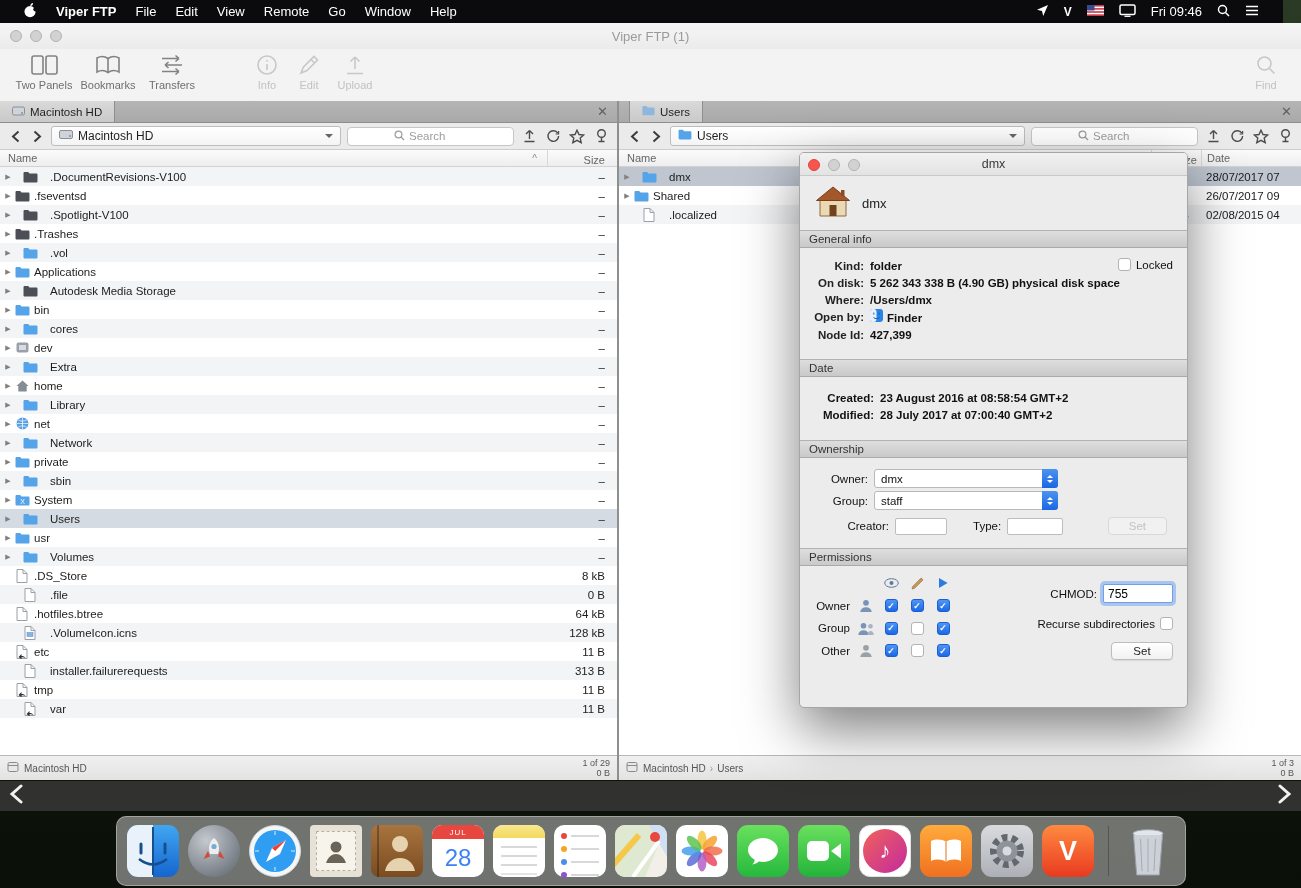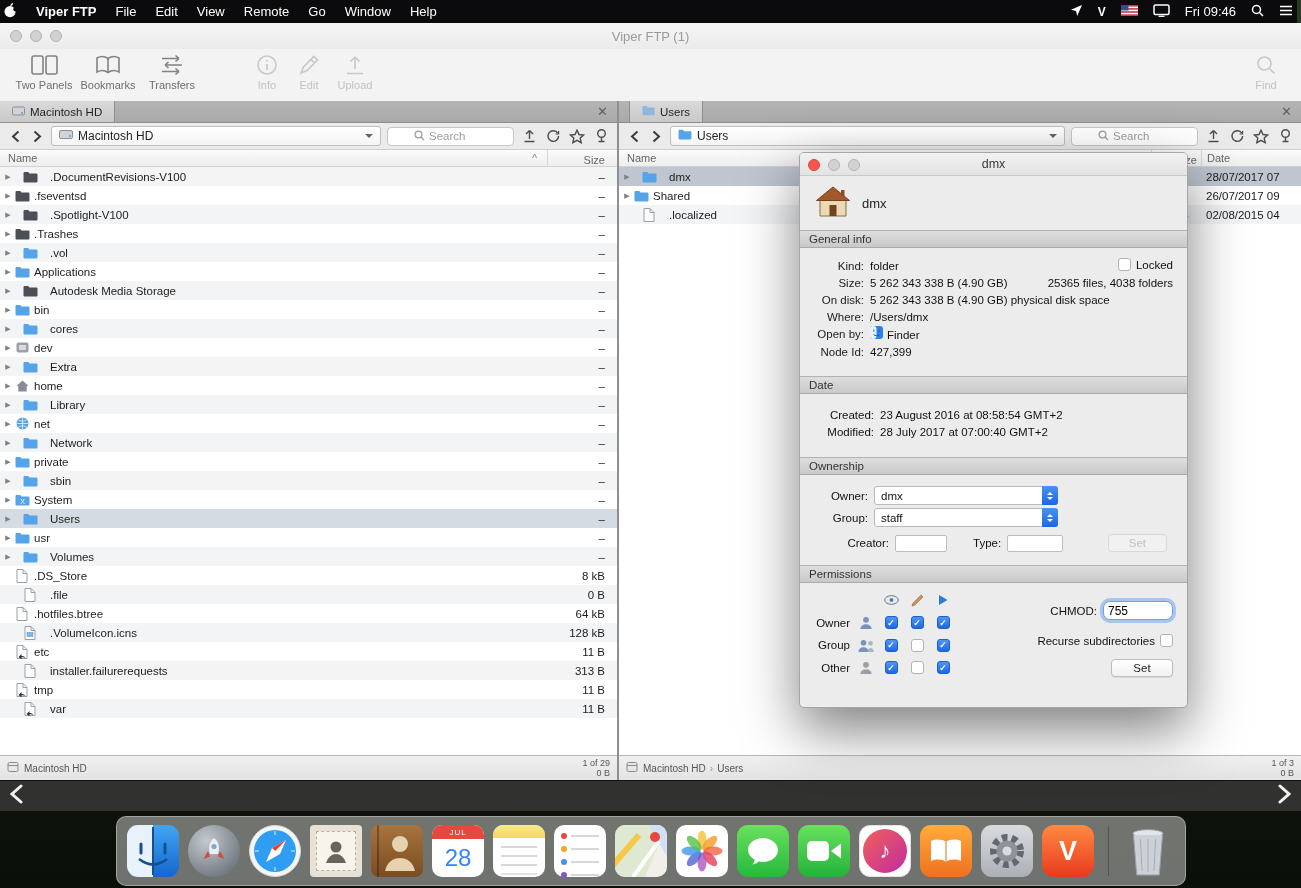--- a/index.html
+++ b/index.html
@@ -1,20 +1,20 @@
 <!DOCTYPE html>
 <html><head>
 <meta charset="utf-8">
 <style>
   * { margin:0; padding:0; box-sizing:border-box; }
   html,body { width:1301px; height:888px; overflow:hidden; font-family:"Liberation Sans",sans-serif; }
   body { position:relative; background:linear-gradient(180deg,#2b3a25 0%,#16200f 55%,#0a0f08 100%); }
 
   
-  .menubar{position:absolute;top:0;left:0;right:4px;height:23px;background:#0b0b0d;display:flex;align-items:center;color:#fff;font-size:13px;padding:0 4px;z-index:60;}
+  .menubar{position:absolute;top:0;left:0;right:18px;height:23px;background:#0b0b0d;display:flex;align-items:center;color:#fff;font-size:13px;padding:0 24px;z-index:60;}
   .mb-left{display:flex;align-items:center;gap:19px;}
   .mb-app{font-weight:bold;}
   .mb-item{cursor:default;}
   .mb-right{margin-left:auto;display:flex;align-items:center;gap:15px;}
   .mb-clock{font-size:13px;}
 
   
   .window{position:absolute;top:23px;left:0;width:1301px;height:757px;background:#efefef;display:flex;flex-direction:column;z-index:5;}
   .titlebar{height:26px;background:linear-gradient(#f6f6f6,#ebebeb);position:relative;display:flex;align-items:center;justify-content:center;flex:none;}
   .lights{position:absolute;left:10px;top:7px;display:flex;gap:8px;}
@@ -40,21 +40,21 @@
   .tabbar{height:22px;background:linear-gradient(#b5b5b5,#a9a9a9);display:flex;align-items:stretch;border-bottom:1px solid #8e8e8e;position:relative;flex:none;overflow:hidden;}
   .tabbar.rp{padding-left:10px;}
   .tab{display:flex;align-items:center;gap:5px;padding:0 12px;background:linear-gradient(#d9d9d9,#c9c9c9);border-right:1px solid #8e8e8e;font-size:11.5px;color:#1f1f1f;}
   .tabbar.rp .tab{border-left:1px solid #8e8e8e;}
   .tab-close{margin-left:auto;align-self:center;margin-right:9px;color:#5f5f5f;font-size:13px;line-height:1;cursor:default;}
 
   .navbar{height:27px;background:#ebebeb;border-bottom:1px solid #cdcdcd;display:flex;align-items:center;padding:0 7px;gap:6px;flex:none;overflow:hidden;}
   .nav-btn{width:16px;height:18px;display:flex;align-items:center;justify-content:center;}
   .location{height:20px;flex:1;min-width:0;display:flex;align-items:center;gap:5px;background:linear-gradient(#fff,#f4f4f4);border:1px solid #bdbdbd;border-radius:3px;padding:0 7px;font-size:12px;color:#1f1f1f;position:relative;}
   .loc-chev{margin-left:auto;width:0;height:0;border:4px solid transparent;border-top-color:#666;margin-top:4px;}
-  .search{height:19px;width:127px;flex:none;border:1px solid #c6c6c6;border-radius:4px;background:#fff;display:flex;align-items:center;justify-content:center;gap:4px;padding:0 22px;}
+  .search{height:19px;width:167px;flex:none;border:1px solid #c6c6c6;border-radius:4px;background:#fff;display:flex;align-items:center;justify-content:center;gap:4px;padding:0 22px;}
   .search input{border:none;outline:none;width:58px;font-size:11.5px;color:#444;background:transparent;font-family:"Liberation Sans",sans-serif;}
   .search input::placeholder{color:#9d9d9d;}
   .icon-btn{width:18px;height:18px;flex:none;display:flex;align-items:center;justify-content:center;}
   .icon-btn svg{stroke:#4c4c4c;fill:none;stroke-width:1.4;}
 
   .colheader{height:17px;background:linear-gradient(#fbfbfb,#eeeeee);border-bottom:1px solid #d2d2d2;display:flex;align-items:center;font-size:11px;color:#666;flex:none;}
   .ch-name{flex:1;padding-left:8px;position:relative;height:100%;display:flex;align-items:center;}
   .sort-caret{position:absolute;right:10px;color:#888;font-size:10px;}
   .ch-size{width:70px;height:100%;display:flex;align-items:flex-end;justify-content:flex-end;padding-right:12px;border-left:1px solid #d8d8d8;}
   .pane.right .ch-size{width:50px;padding-right:4px;}
@@ -79,21 +79,21 @@
 
   
   .dialog{position:absolute;left:799px;top:152px;width:389px;height:556px;background:#ececec;border:1px solid #a6a6a6;border-radius:5px;box-shadow:0 22px 55px rgba(0,0,0,.5);z-index:40;display:flex;flex-direction:column;overflow:hidden;}
   .dlg-titlebar{height:23px;background:linear-gradient(#f1f1f1,#e3e3e3);border-bottom:1px solid #c9c9c9;position:relative;display:flex;align-items:center;justify-content:center;font-size:12.5px;color:#3a3a3a;flex:none;}
   .dlg-lights{position:absolute;left:8px;top:6px;display:flex;gap:8px;}
   .dlg-header{height:54px;display:flex;align-items:center;gap:12px;padding:0 16px;flex:none;}
   .dlg-name{font-size:13px;color:#222;}
   .sec-bar{height:18px;background:linear-gradient(#dedede,#c9c9c9);border-top:1px solid #b2b2b2;border-bottom:1px solid #aaa;display:flex;align-items:center;padding:0 9px;font-size:11.5px;color:#333;flex:none;}
   .sec{position:relative;font-size:11.5px;color:#111;}
   .sec.general{padding:10px 0 15px;}
-  .info-row{display:flex;line-height:17px;position:relative;}
+  .info-row{display:flex;line-height:17px;position:relative;font-weight:bold;}
   .ilbl{width:64px;flex:none;text-align:right;margin-right:6px;color:#222;}
   .ival{flex:1;display:flex;align-items:center;gap:4px;}
   .extra{position:absolute;right:14px;top:0;}
   .locked{position:absolute;top:10px;right:14px;display:flex;align-items:center;gap:5px;}
   .cb{width:13px;height:13px;border-radius:3px;background:#fff;border:1px solid #b3b3b3;display:flex;align-items:center;justify-content:center;font-size:9px;color:transparent;flex:none;}
   .cb.on{background:linear-gradient(#4f96f2,#1c68e8);border-color:#1a5fd0;color:#fff;font-weight:bold;}
   .sec.date{padding:13px 0 16px;}
   .ilbl2{width:74px;flex:none;text-align:right;margin-right:6px;}
   .sec.ownership{padding:8px 0 10px;}
   .own-row{display:flex;align-items:center;margin:3px 0;}
@@ -106,21 +106,21 @@
   .btn{height:18px;border-radius:4px;font-size:11.5px;display:flex;align-items:center;justify-content:center;padding:0 20px;}
   .btn.disabled{background:#f1f1f1;color:#c2c2c2;border:1px solid #d8d8d8;}
   .btn.enabled{background:linear-gradient(#fff,#f1f1f1);color:#222;border:1px solid #bdbdbd;box-shadow:0 1px 1px rgba(0,0,0,.08);}
   .sec.permissions{flex:1;padding:6px 0 0;}
   .perm-wrap{display:flex;}
   .perm-grid{display:grid;grid-template-columns:48px 24px 26px 26px 26px;row-gap:4px;align-items:center;margin:2px 0 0 6px;}
   .pg-cell{display:flex;justify-content:center;align-items:center;min-height:16px;}
   .pg-label{justify-content:flex-end;padding-right:4px;}
   .perm-right{margin-left:auto;padding-right:14px;display:flex;flex-direction:column;align-items:flex-end;margin-top:12px;}
   .chmod-row{display:flex;align-items:center;gap:6px;}
-  .chmod-input{width:70px;height:19px;border:1px solid #6f9fe8;border-radius:7px;background:#fff;font-size:12px;padding:0 4px;outline:none;box-shadow:0 0 0 3px rgba(90,150,240,.45);font-family:"Liberation Sans",sans-serif;}
+  .chmod-input{width:70px;height:19px;border:1px solid #6f9fe8;border-radius:2px;background:#fff;font-size:12px;padding:0 4px;outline:none;box-shadow:0 0 0 3px rgba(90,150,240,.45);font-family:"Liberation Sans",sans-serif;}
   .recurse-row{display:flex;align-items:center;gap:5px;margin-top:14px;}
   .set-perm{margin-top:12px;width:62px;}
 
   
   .pager{position:absolute;top:781px;left:0;width:1301px;height:30px;background:rgba(52,52,52,.92);display:flex;align-items:center;justify-content:space-between;padding:0 9px;z-index:8;}
 
   
   .dock{position:absolute;left:50%;transform:translateX(-50%);bottom:2px;height:70px;width:1070px;background:rgba(235,235,235,.45);border:1px solid rgba(255,255,255,.35);border-radius:10px;display:flex;align-items:center;justify-content:center;gap:4px;z-index:20;}
   .dock-item{width:57px;height:57px;display:flex;align-items:center;justify-content:center;}
   .dock-sep{width:1px;height:50px;background:rgba(50,50,50,.45);margin:0 7px;}
@@ -795,25 +795,20 @@
   <div class="sec general">
     <div class="locked">
       <span class="cb"></span>
       <span>Locked</span>
     </div>
     <div class="info-row">
         <span class="ilbl">Kind:</span>
         <span class="ival">folder</span>
       </div>
     <div class="info-row">
-        <span class="ilbl">Size:</span>
-        <span class="ival">5 262 343 338 B (4.90 GB)</span>
-        <span class="extra">25365 files, 4038 folders</span>
-      </div>
-    <div class="info-row">
         <span class="ilbl">On disk:</span>
         <span class="ival">5 262 343 338 B (4.90 GB) physical disk space</span>
       </div>
     <div class="info-row">
         <span class="ilbl">Where:</span>
         <span class="ival">/Users/dmx</span>
       </div>
     <div class="info-row">
         <span class="ilbl">Open by:</span>
         <span class="ival">

